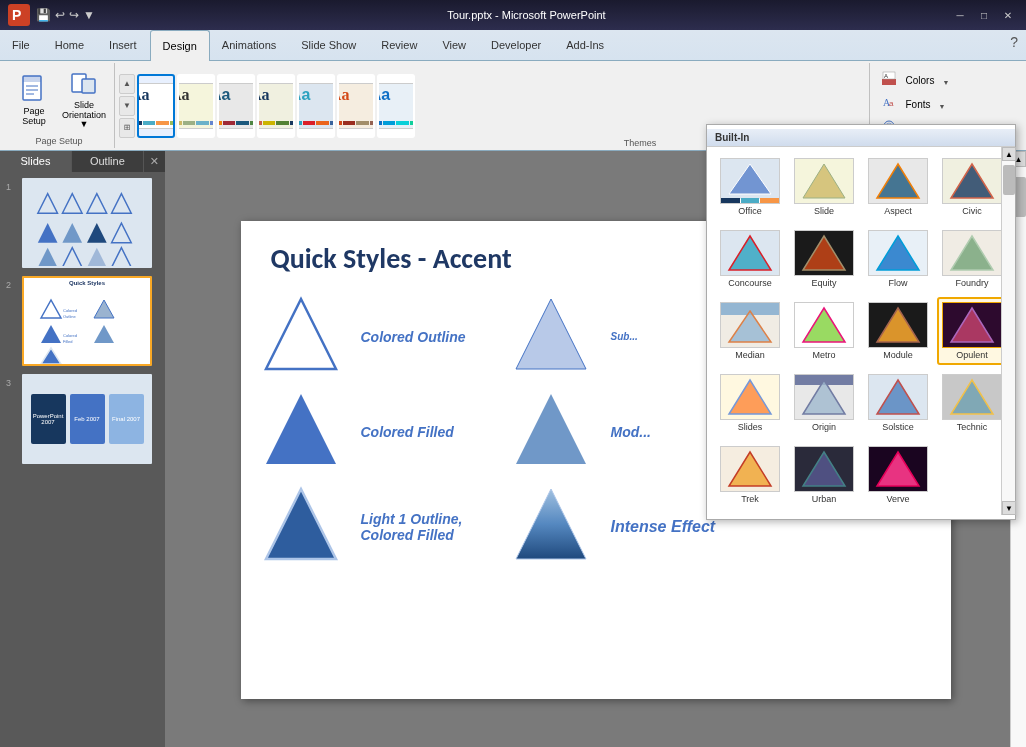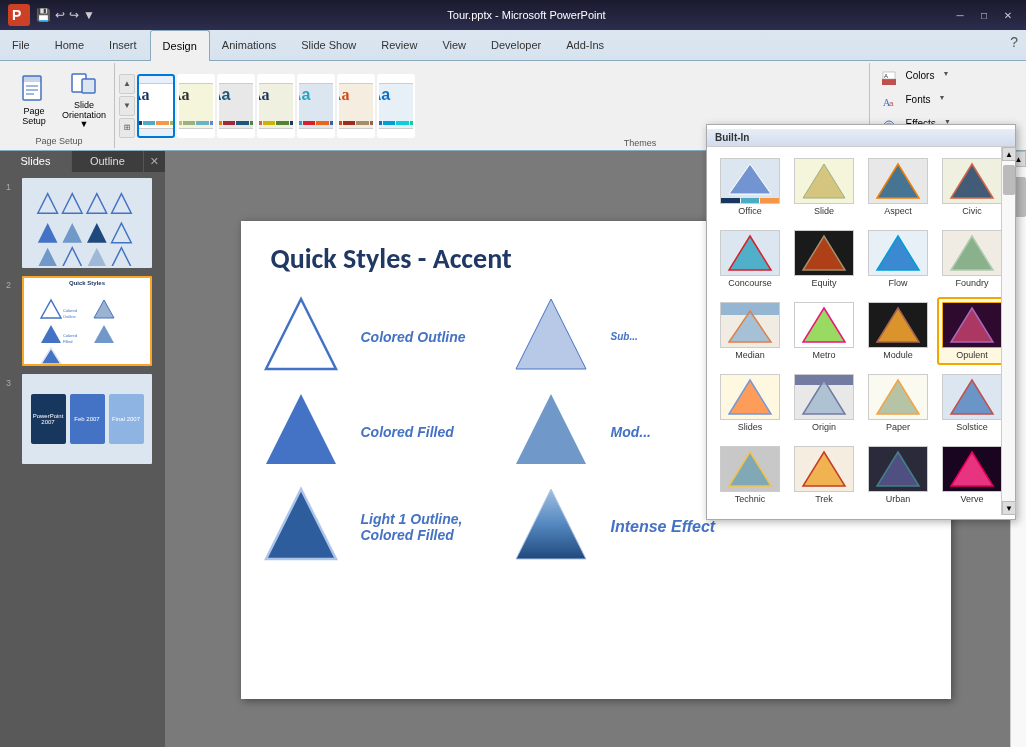--- a/index.html
+++ b/index.html
@@ -117,21 +117,21 @@
     
     .ribbon-right-group {
       display: flex;
       flex-direction: column;
       padding: 4px 6px;
       gap: 2px;
       min-width: 140px;
     }
     .ribbon-right-btn {
       display: flex;
-      align-items: flex-start;
+      align-items: flex-end;
       gap: 8px;
       padding: 2px 4px;
       cursor: pointer;
       border-radius: 2px;
       border: 1px solid transparent;
       font-size: 10px;
       height: 22px;
     }
     .ribbon-right-btn .icon-box {
       width: 16px; height: 16px;
@@ -794,30 +794,20 @@
           <svg width="58" height="44" viewBox="0 0 58 44">
             <rect width="58" height="44" fill="#e8e8e8"></rect>
             <rect x="0" y="0" width="58" height="10" fill="#727ca3"></rect>
             <polygon points="29,5 50,39 8,39" fill="#9fb8cd" opacity="0.8"></polygon>
             <polygon points="29,5 50,39 8,39" fill="none" stroke="#727ca3" stroke-width="1.5"></polygon>
           </svg>
         </div>
         <div class="theme-panel-label">Origin</div>
       </div>
 
-      <div class="theme-panel-item">
-        <div class="theme-panel-thumb">
-          <svg width="58" height="44" viewBox="0 0 58 44">
-            <rect width="58" height="44" fill="#fafaf0"></rect>
-            <polygon points="29,5 50,39 8,39" fill="#a5b592" opacity="0.8"></polygon>
-            <polygon points="29,5 50,39 8,39" fill="none" stroke="#f3a447" stroke-width="1.5"></polygon>
-          </svg>
-        </div>
-        <div class="theme-panel-label">Paper</div>
-      </div>
 
       <div class="theme-panel-item">
         <div class="theme-panel-thumb">
           <svg width="58" height="44" viewBox="0 0 58 44">
             <rect width="58" height="44" fill="#dce6f0"></rect>
             <polygon points="29,5 50,39 8,39" fill="#4f81bd" opacity="0.8"></polygon>
             <polygon points="29,5 50,39 8,39" fill="none" stroke="#c0504d" stroke-width="1.5"></polygon>
           </svg>
         </div>
         <div class="theme-panel-label">Solstice</div>

